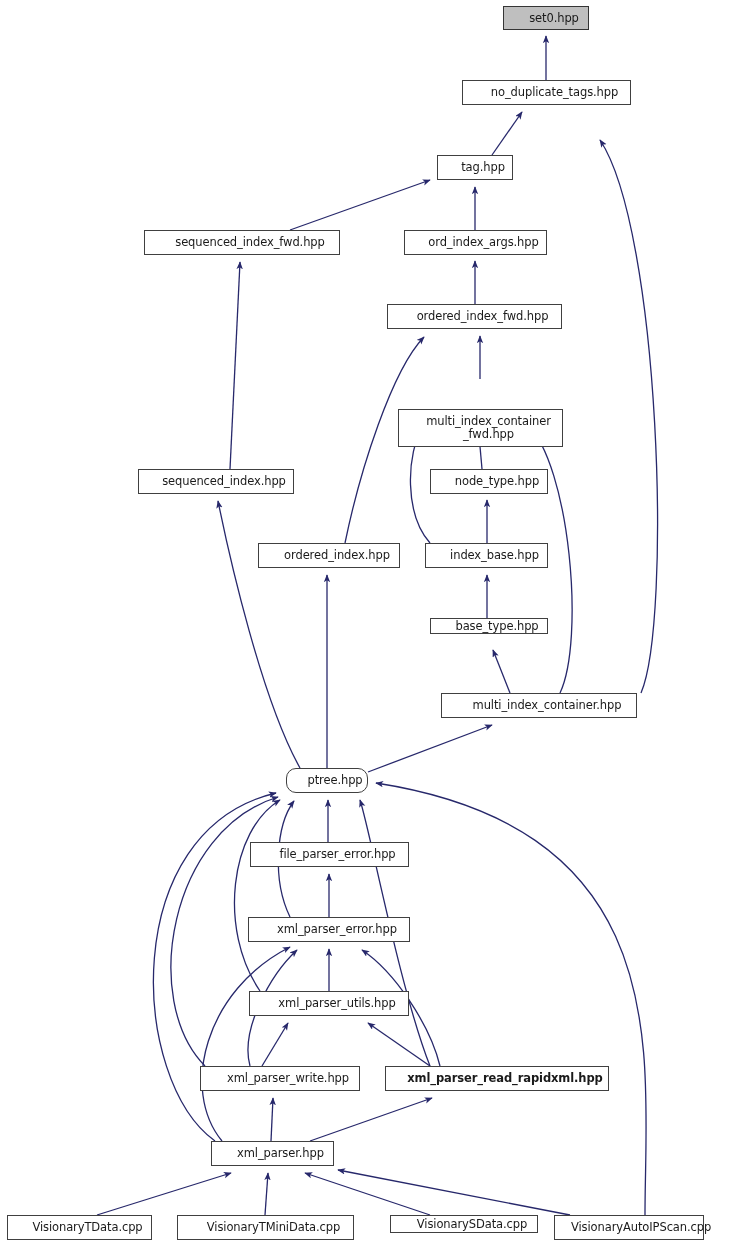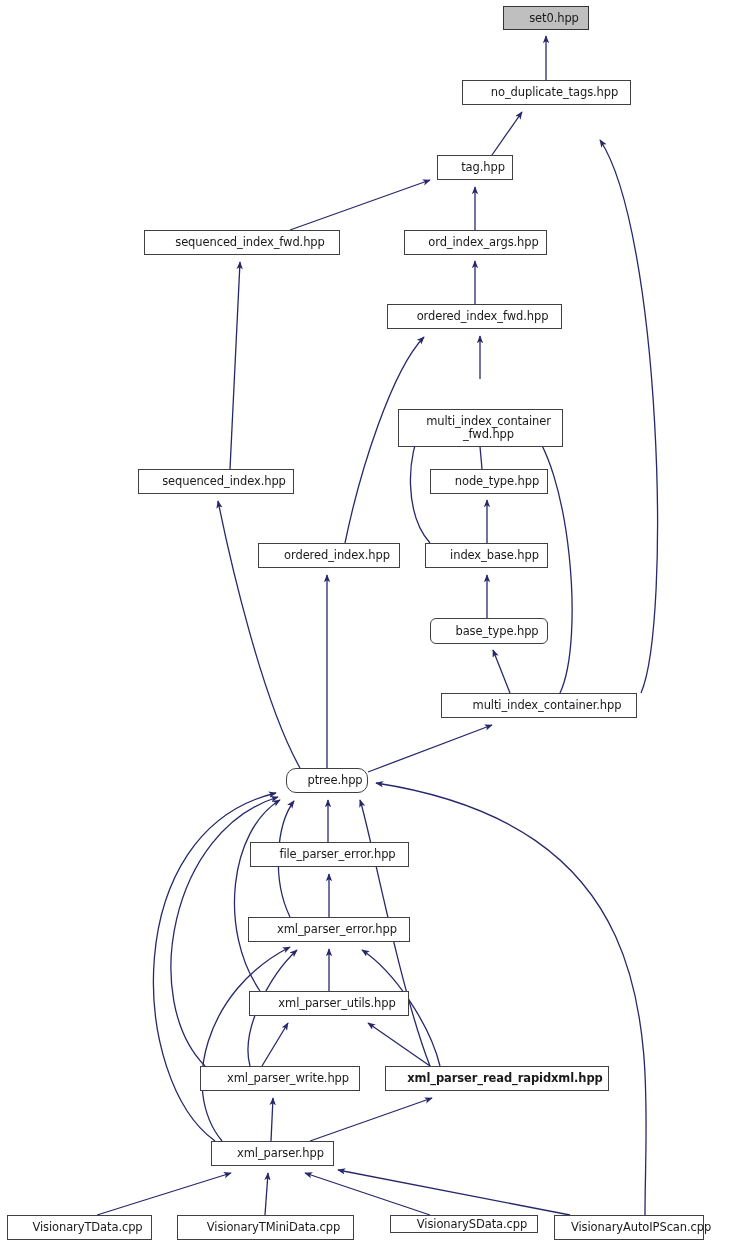--- a/index.html
+++ b/index.html
@@ -110,21 +110,21 @@
       <div class="node" style="left: 437px; top: 155px; width: 76px; height: 25px;"><span class="label">tag.hpp</span></div>
       <div class="node" style="left: 144px; top: 230px; width: 196px; height: 25px;"><span class="label">sequenced_index_fwd.hpp</span></div>
       <div class="node" style="left: 404px; top: 230px; width: 143px; height: 25px;"><span class="label">ord_index_args.hpp</span></div>
       <div class="node" style="left: 387px; top: 304px; width: 175px; height: 25px;"><span class="label">ordered_index_fwd.hpp</span></div>
       <div class="node" style="left: 398px; top: 379px; width: 165px; height: 38px; margin-top: 30px;"><span class="label">multi_index_container
 _fwd.hpp</span></div>
       <div class="node" style="left: 138px; top: 469px; width: 156px; height: 25px;"><span class="label">sequenced_index.hpp</span></div>
       <div class="node" style="left: 430px; top: 469px; width: 118px; height: 25px;"><span class="label">node_type.hpp</span></div>
       <div class="node" style="left: 258px; top: 543px; width: 142px; height: 25px;"><span class="label">ordered_index.hpp</span></div>
       <div class="node" style="left: 425px; top: 543px; width: 123px; height: 25px;"><span class="label">index_base.hpp</span></div>
-      <div class="node" style="left: 430px; top: 618px; width: 118px; height: 26px; border-radius: 6px;"><span class="label">base_type.hpp</span></div>
+      <div class="node" style="left: 430px; top: 618px; width: 118px; height: 16px;"><span class="label">base_type.hpp</span></div>
       <div class="node" style="left: 441px; top: 693px; width: 196px; height: 25px;"><span class="label">multi_index_container.hpp</span></div>
       <div class="node" style="left: 286px; top: 768px; width: 82px; height: 25px; border-radius: 10px;"><span class="label">ptree.hpp</span></div>
       <div class="node" style="left: 250px; top: 842px; width: 159px; height: 25px;"><span class="label">file_parser_error.hpp</span></div>
       <div class="node" style="left: 248px; top: 917px; width: 162px; height: 25px;"><span class="label">xml_parser_error.hpp</span></div>
       <div class="node" style="left: 249px; top: 991px; width: 160px; height: 25px;"><span class="label">xml_parser_utils.hpp</span></div>
       <div class="node" style="left: 200px; top: 1066px; width: 160px; height: 25px;"><span class="label">xml_parser_write.hpp</span></div>
       <div class="node" style="left: 385px; top: 1066px; width: 224px; height: 25px; font-weight: bold;"><span class="label">xml_parser_read_rapidxml.hpp</span></div>
       <div class="node" style="left: 211px; top: 1141px; width: 123px; height: 25px;"><span class="label">xml_parser.hpp</span></div>
       <div class="node" style="left: 7px; top: 1215px; width: 145px; height: 25px;"><span class="label">VisionaryTData.cpp</span></div>
       <div class="node" style="left: 177px; top: 1215px; width: 177px; height: 25px;"><span class="label">VisionaryTMiniData.cpp</span></div>

